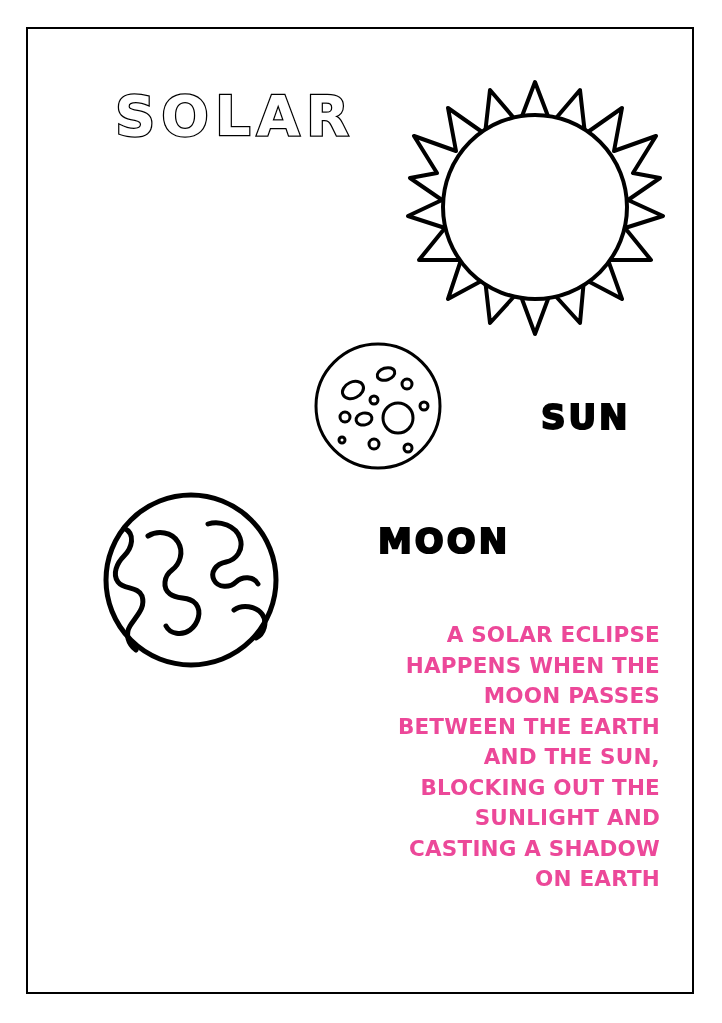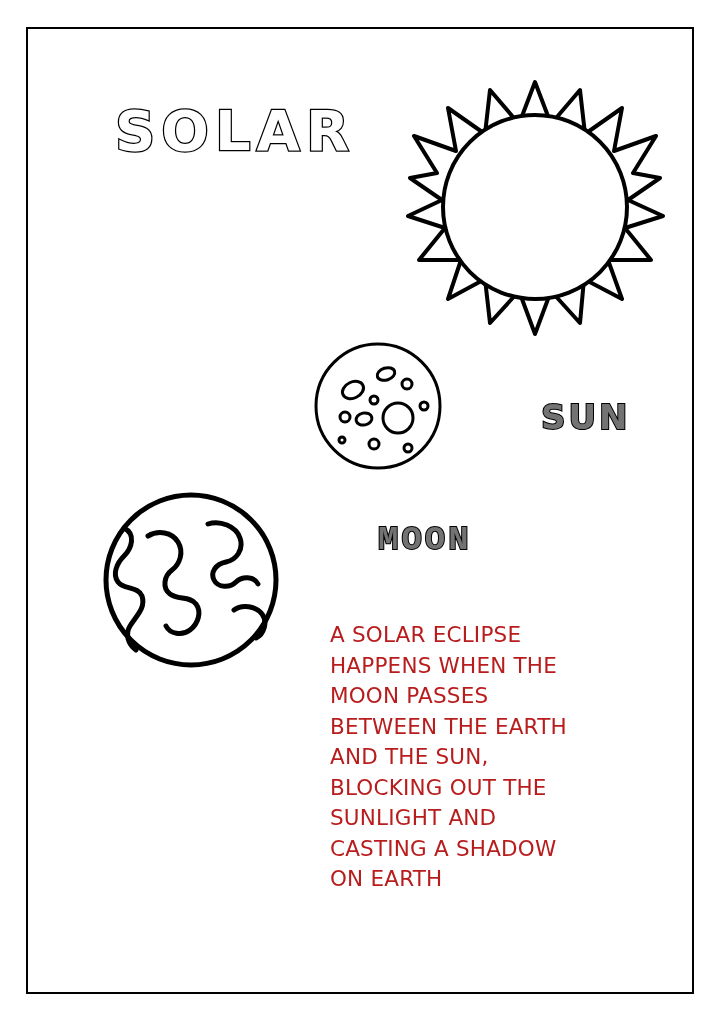--- a/index.html
+++ b/index.html
@@ -39,59 +39,59 @@
   .title-line {
     font-family: "DejaVu Sans", sans-serif;
     font-weight: 700;
     font-size: 56px;
     letter-spacing: 6px;
     line-height: 1.0;
     text-align: center;
     color: #ffffff;
     -webkit-text-stroke: 2.5px #000000;
     paint-order: stroke fill;
-    margin: 15px 0 18px 0;
+    margin: 0 0 18px 0;
     white-space: nowrap;
   }
 
   
   .outline-label {
     position: absolute;
     font-family: "DejaVu Sans", sans-serif;
     font-weight: 700;
     font-size: 34px;
     letter-spacing: 3px;
-    color: #737373;
+    color: #000000;
     -webkit-text-stroke: 2px #000000;
     paint-order: stroke fill;
     white-space: nowrap;
   }
   #label-sun  { left: 541px; top: 397px; }
-  #label-moon { left: 378px; top: 521px; font-family: Liberation Mono, monospace; }
+  #label-moon { left: 378px; top: 521px; }
   #label-earth{ left: 100px; top: 723px; }
 
   
   .art { position: absolute; }
   #sun-art   { left: 404px; top: 76px;  }
   #moon-art  { left: 312px; top: 340px; }
   #earth-art { left: 84px;  top: 490px; }
 
   
   .description {
     position: absolute;
     left: 330px;
     top: 620px;
     width: 330px;
-    text-align: left;
+    text-align: right;
     font-family: "DejaVu Sans", sans-serif;
-    font-weight: 400;
+    font-weight: 700;
     font-size: 21.5px;
     line-height: 1.42;
     letter-spacing: 0.2px;
-    color: #b91c1c;
+    color: #ec4899;
     white-space: pre-line;
   }
 </style>
 </head>
 <body>
 
 <div class="page">
 
   <div class="page-border"></div>
 

